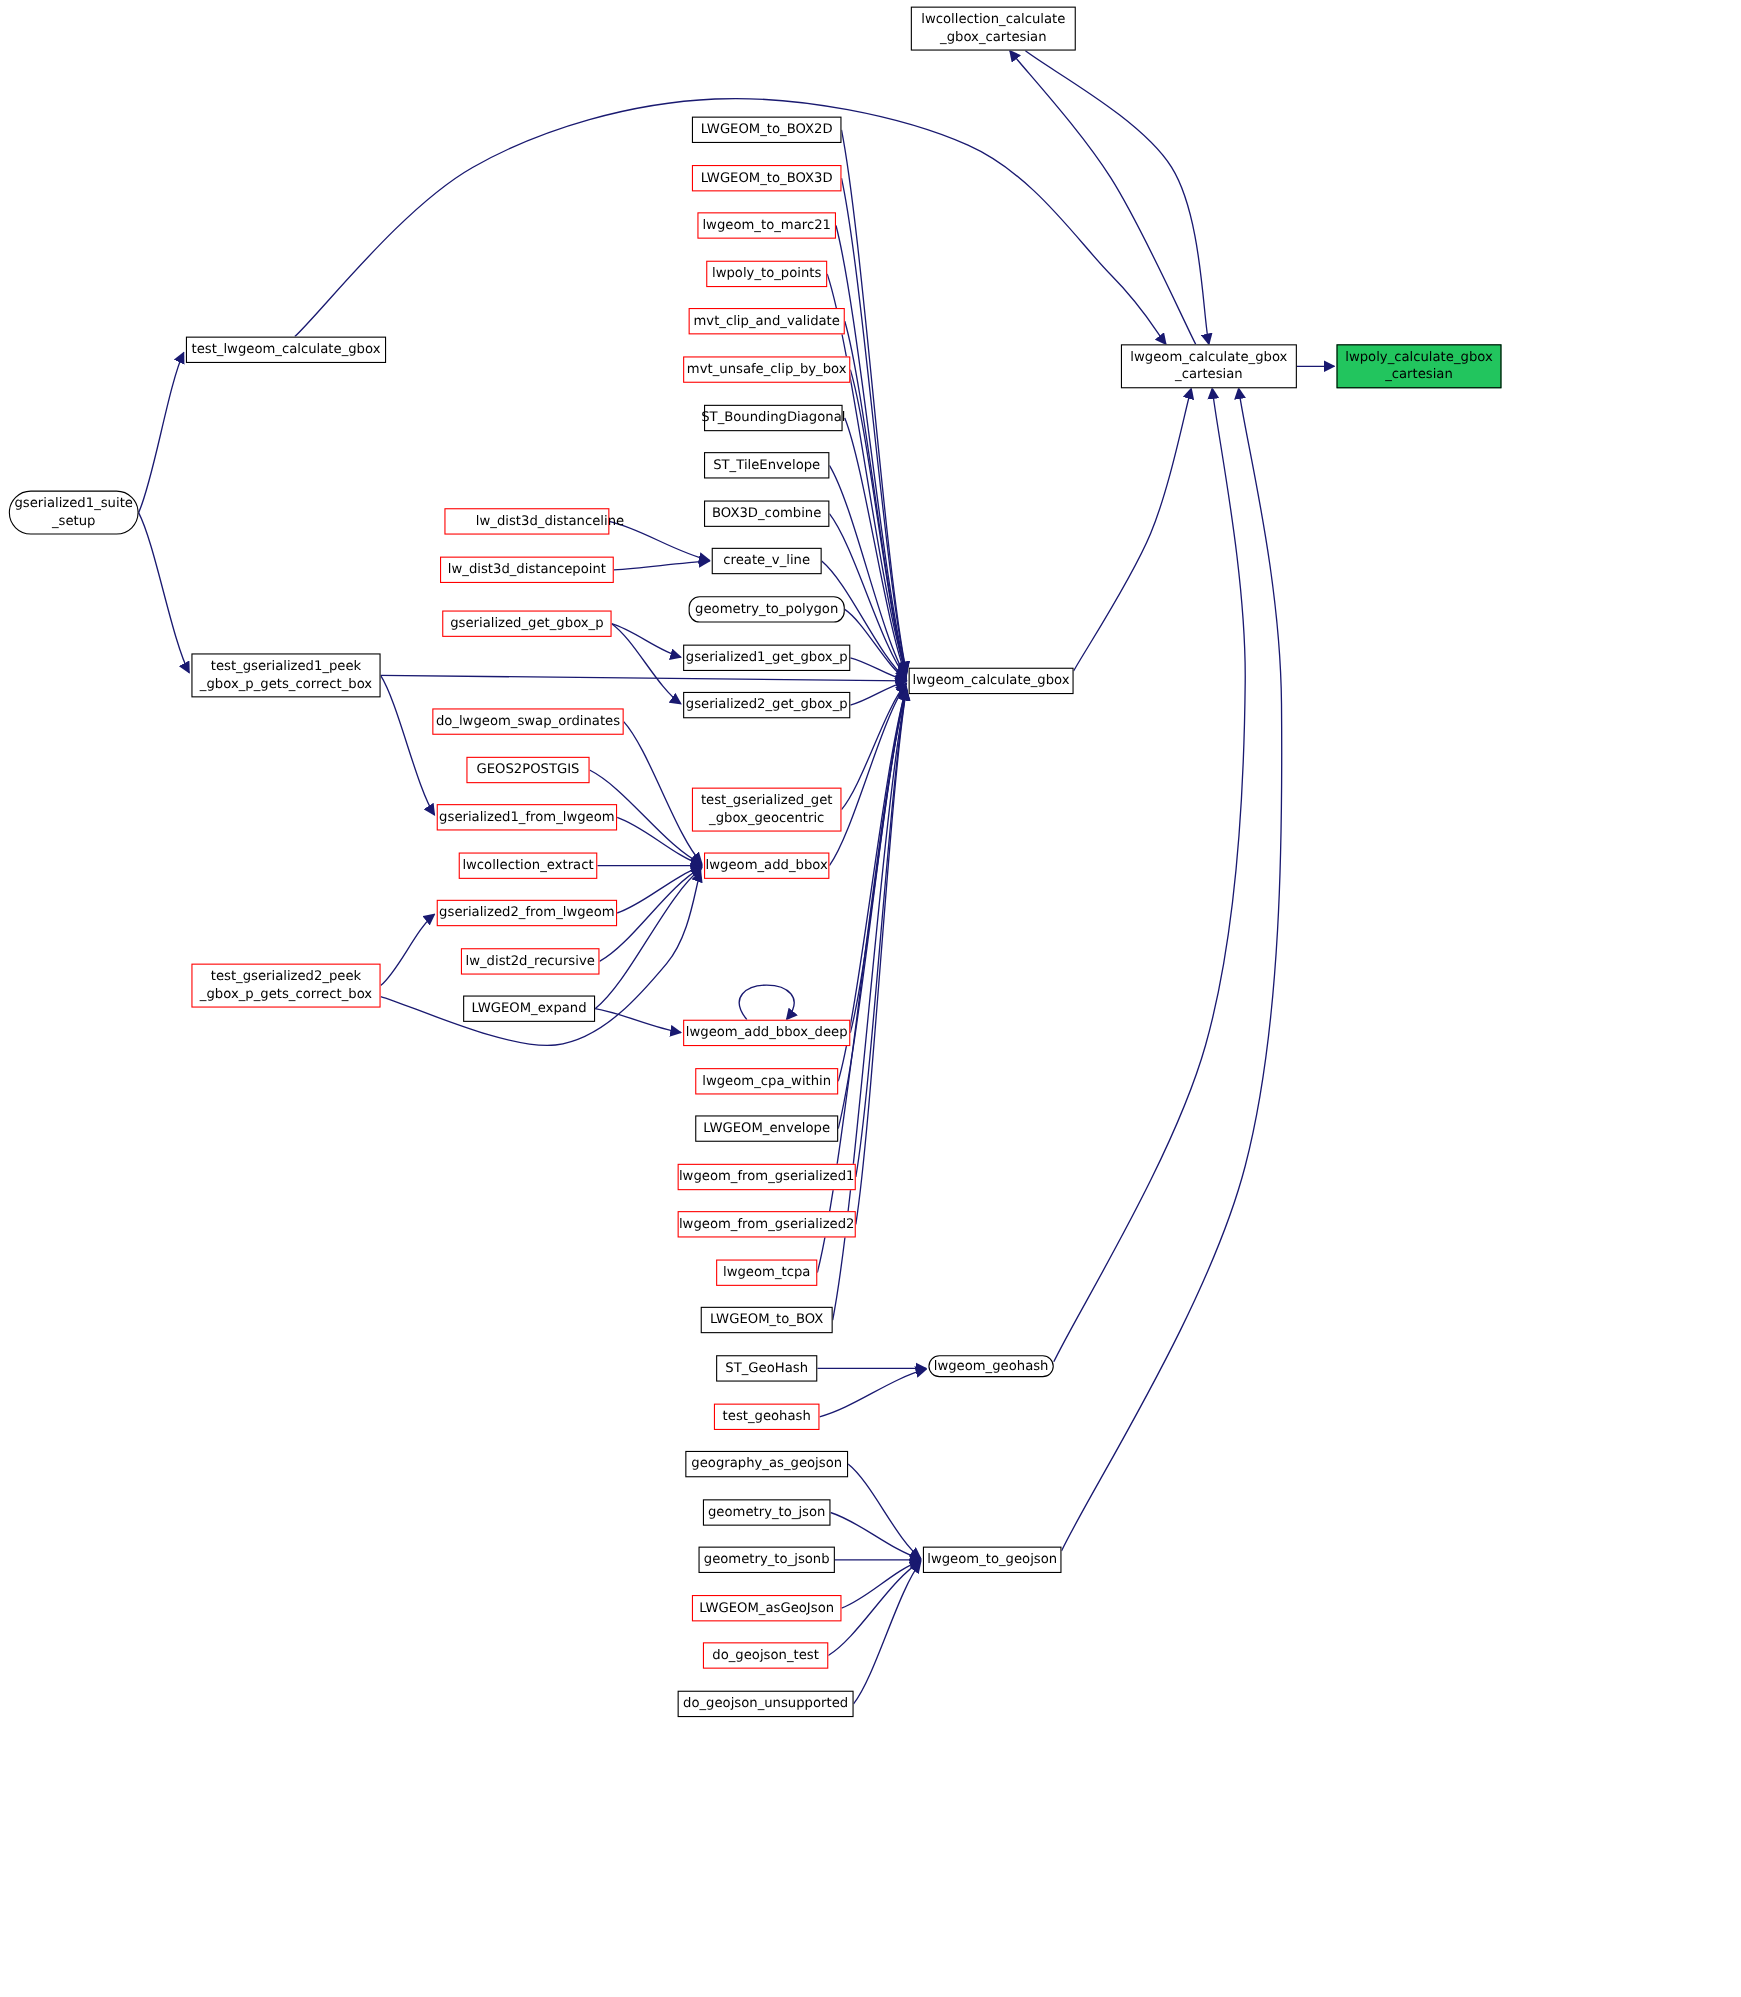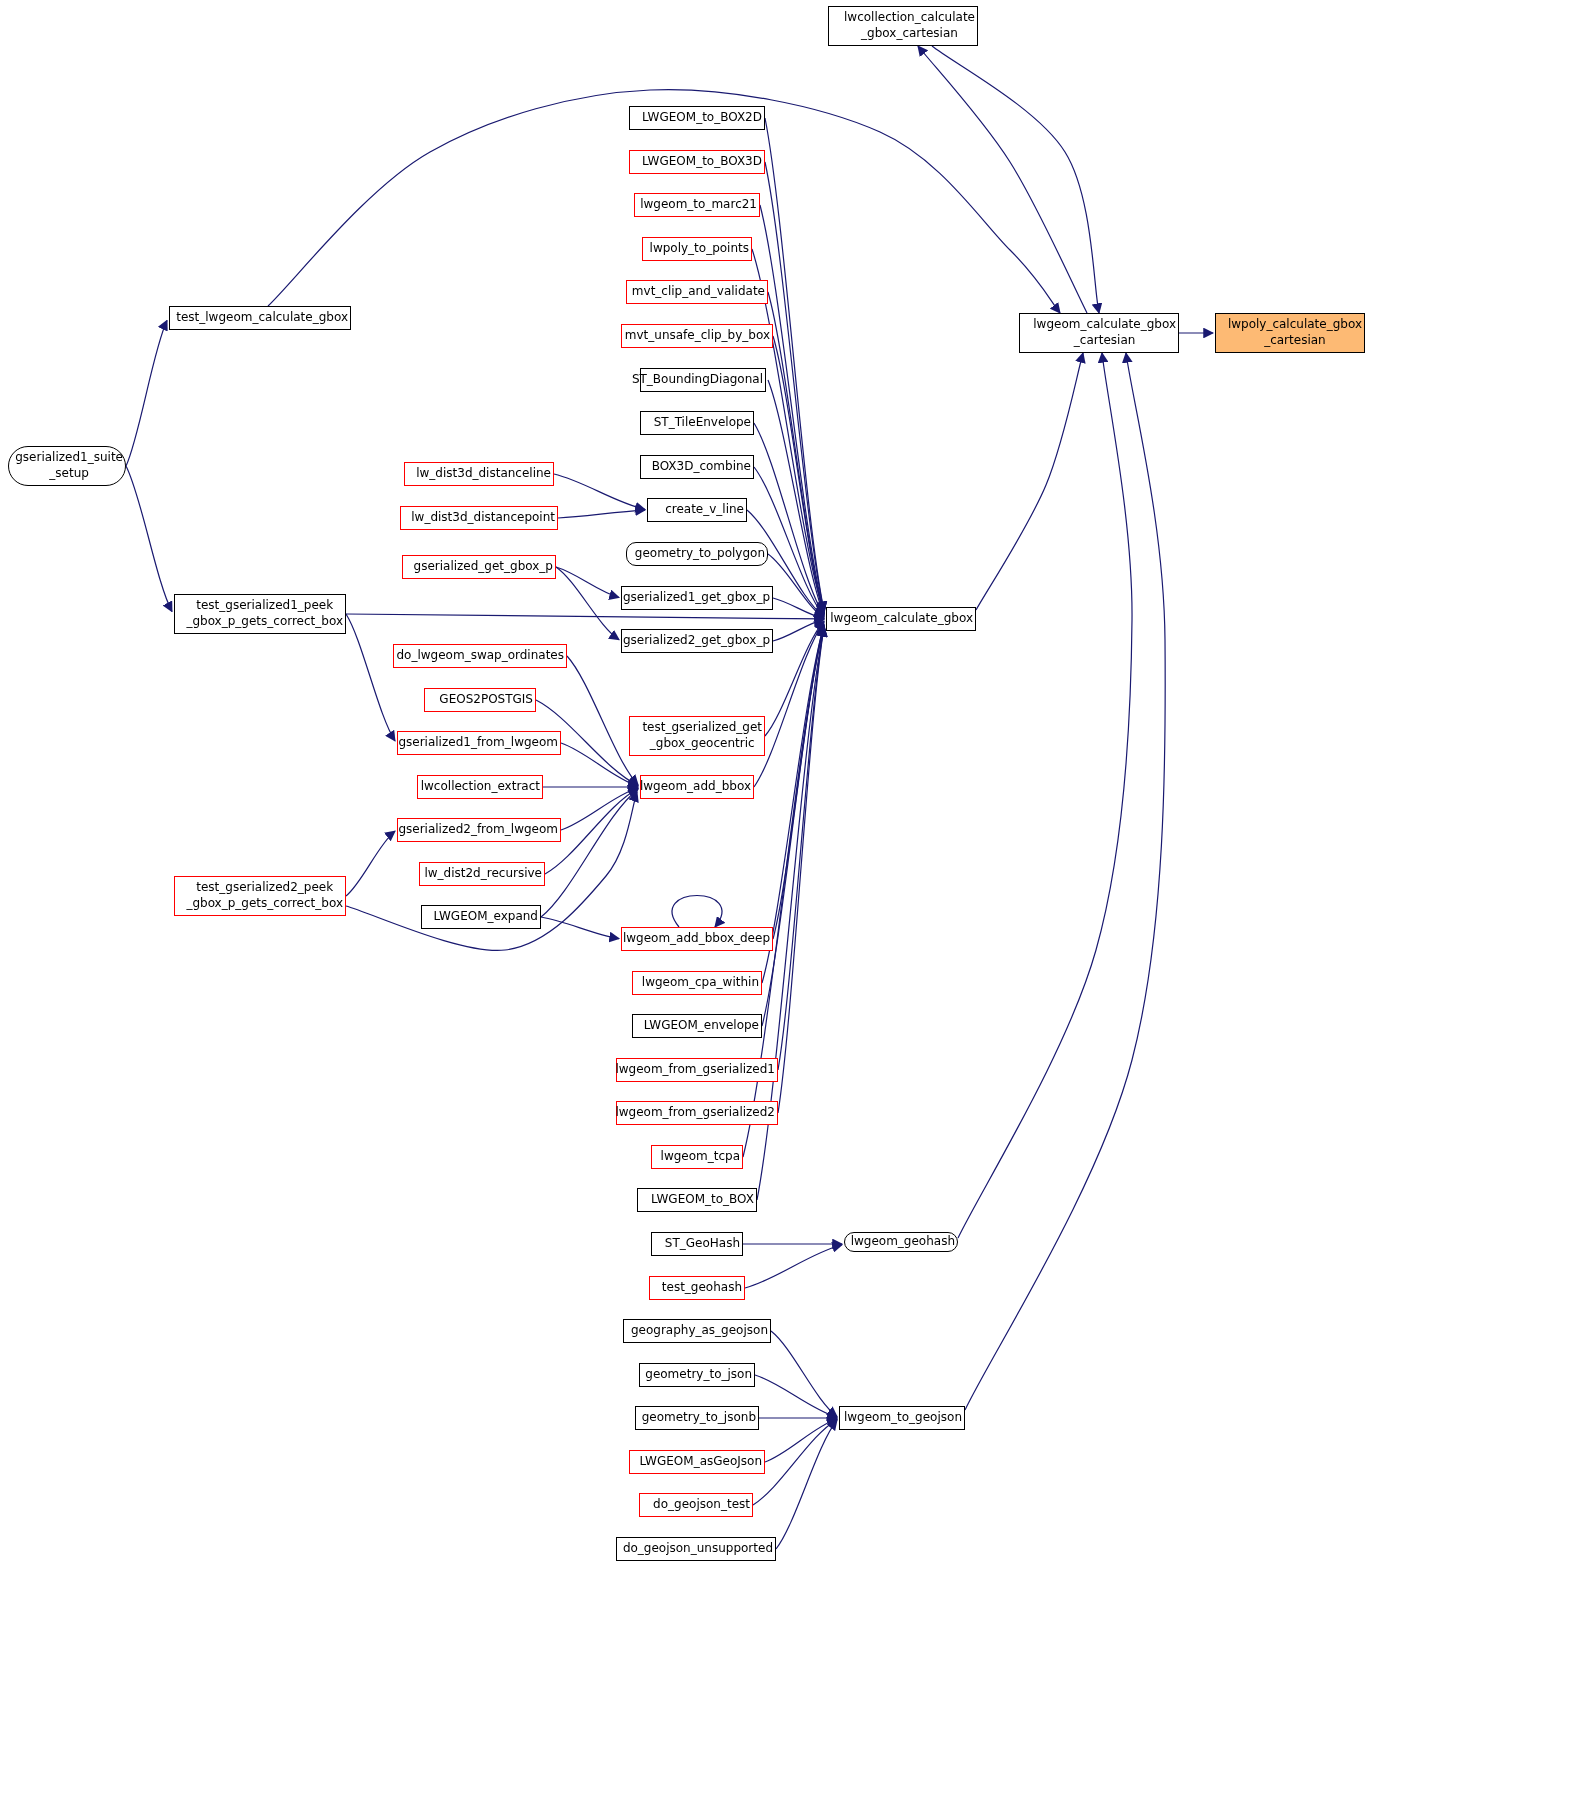--- a/index.html
+++ b/index.html
@@ -11,31 +11,31 @@
     font-family: "DejaVu Sans", "Liberation Sans", sans-serif;
   }
   #edges { position: absolute; left: 0; top: 0; }
   .node {
     position: absolute;
     box-sizing: border-box;
     background: #ffffff;
     border: 1px solid #000000;
     display: flex;
     align-items: center;
-    justify-content: flex-end;
+    justify-content: center;
     text-align: center;
     font-size: 12px;
     line-height: 1.3;
     color: #000000;
     white-space: pre-line;
     cursor: pointer;
     padding: 0 2px;
   }
   .node.truncated { border-color: #ff0000; }
-  .node.current  { background: #fdba74; border-color: #000000; cursor: default; }
+  .node.current  { background: #22c55e; border-color: #000000; cursor: default; }
 </style>
 </head>
 <body>
 
 <div id="canvas">
   <svg id="edges" width="1583" height="1815" xmlns="http://www.w3.org/2000/svg">
     <defs>
       <marker id="arrow" viewBox="0 0 10 10" refX="9" refY="5" markerWidth="9" markerHeight="9" orient="auto">
         <path d="M0,0 L10,5 L0,10 z" fill="#191970"></path>
       </marker>

